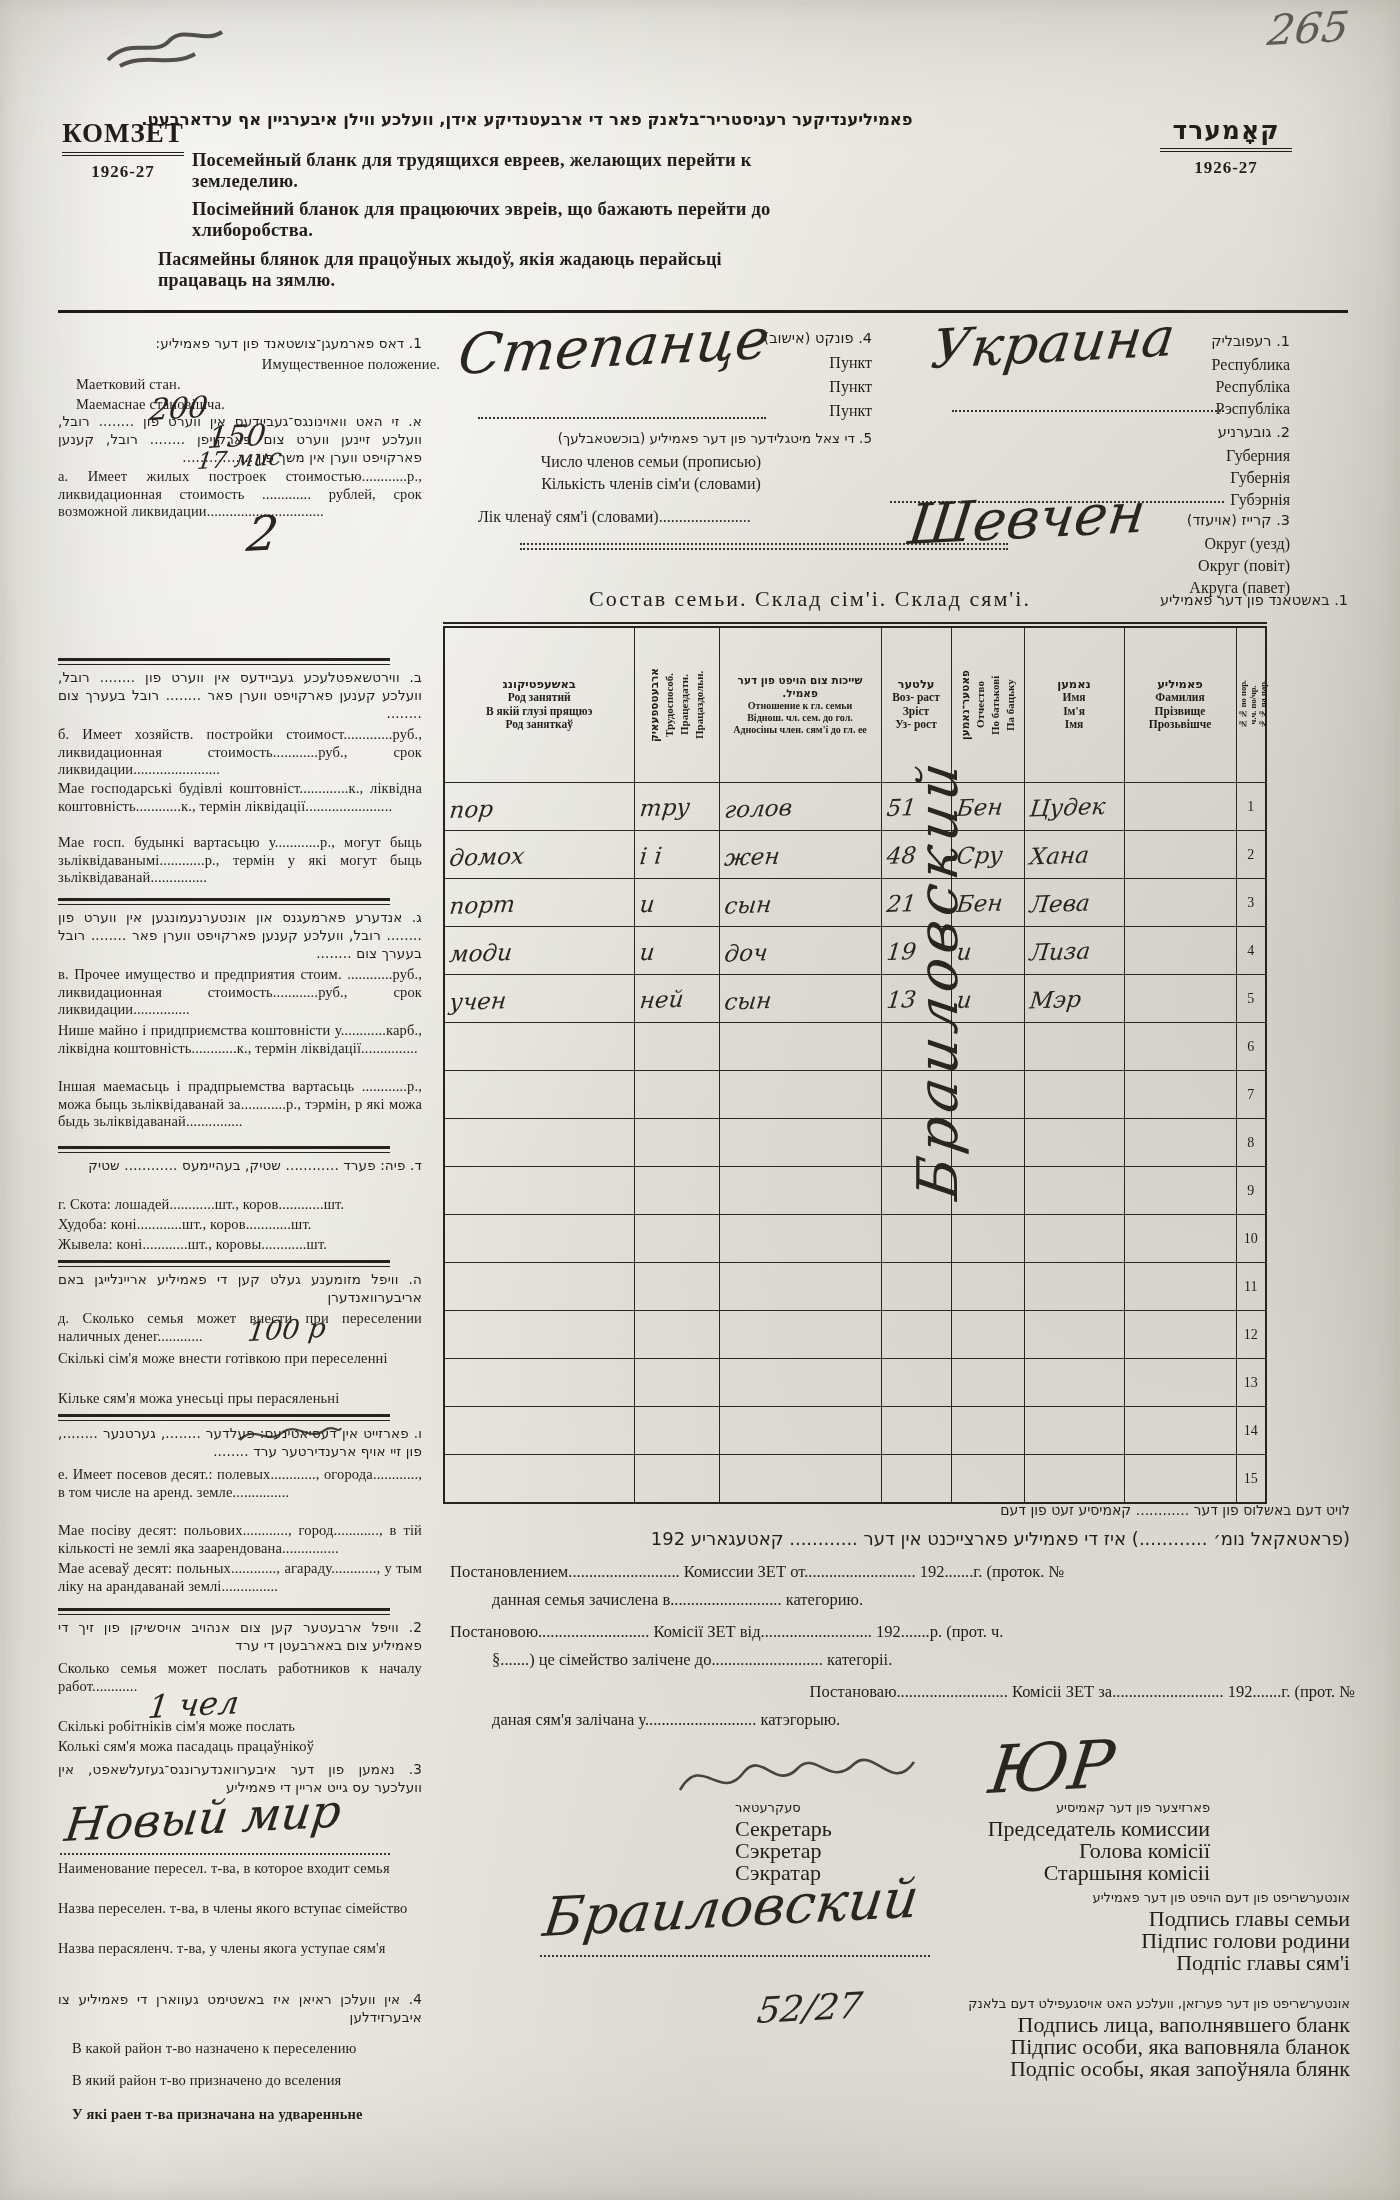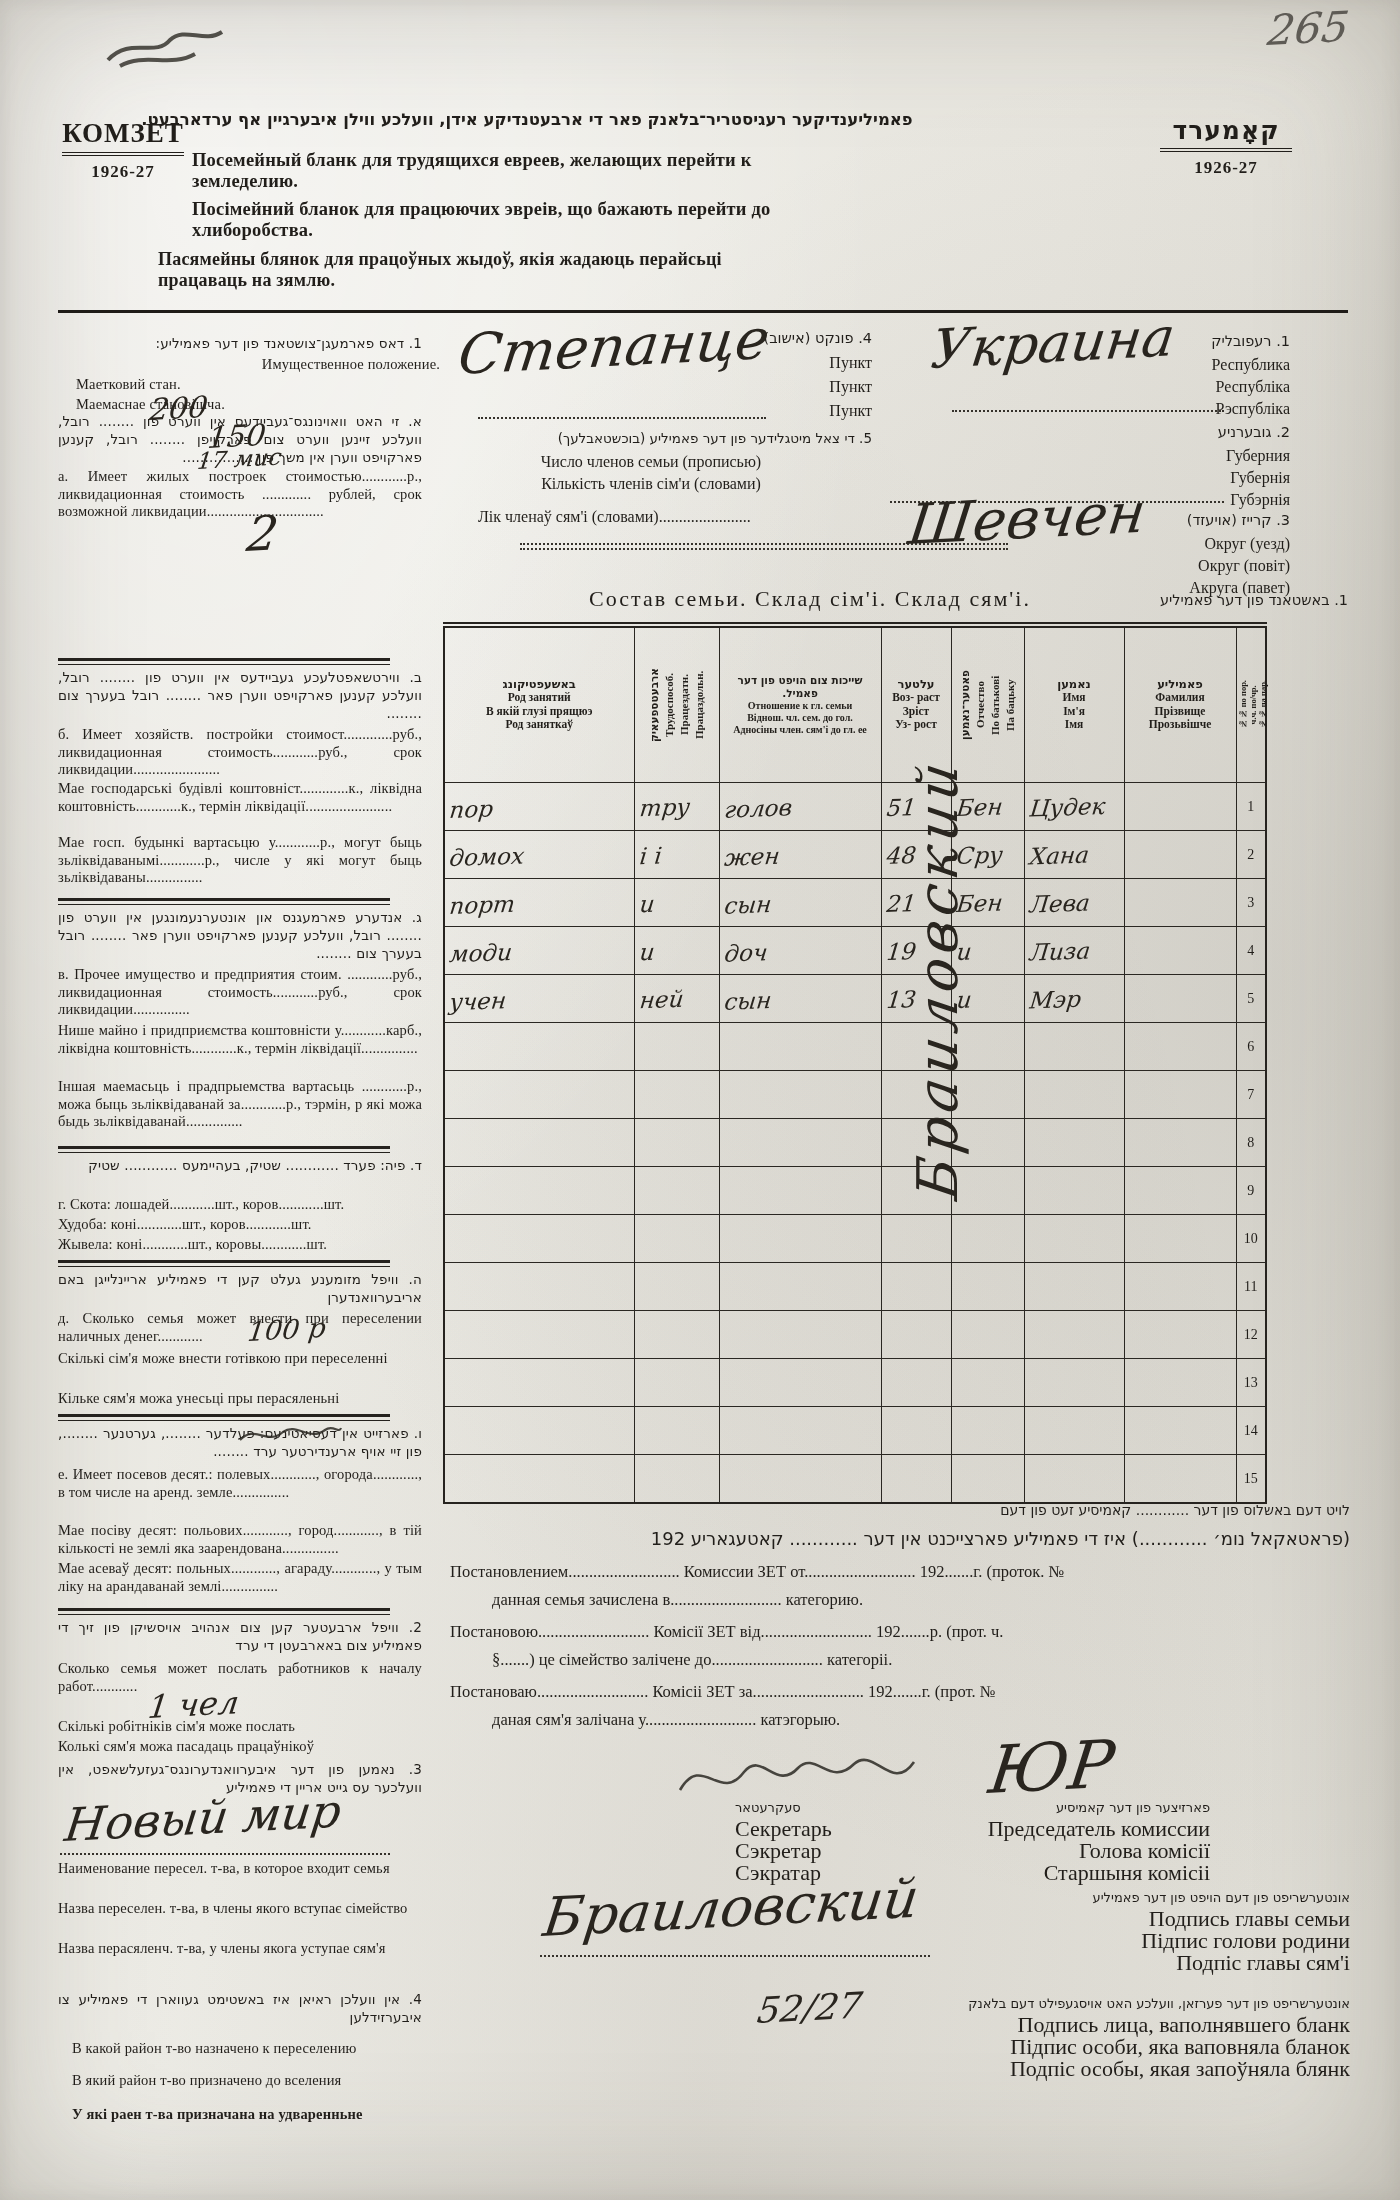--- a/index.html
+++ b/index.html
@@ -86,21 +86,21 @@
   <div class="abs hw" style="left:148px;top:392px;font-size:30px;">200</div>
   <div class="abs hw" style="left:206px;top:420px;font-size:30px;">150</div>
   <div class="abs hw" style="left:196px;top:448px;font-size:23px;">17 мис</div>
   <div class="abs hw" style="left:244px;top:506px;font-size:48px;">2</div>
 
   <div class="abs sep" style="top:658px;left:58px;width:332px;"></div>
 
   <div class="abs lc yi" style="top:668px;">ב. ווירטשאפטלעכע געביידעס אין ווערט פון ........ רובל, וועלכע קענען פארקויפט ווערן פאר ........ רובל בעערך צום ........</div>
   <div class="abs lc ru" style="top:726px;">б. Имеет хозяйств. постройки стоимост.............руб., ликвидационная стоимость............руб., срок ликвидации.......................</div>
   <div class="abs lc ua" style="top:780px;">Мае господарські будівлі коштовніст.............к., ліквідна коштовність............к., термін ліквідації.......................</div>
-  <div class="abs lc by" style="top:834px;">Мае госп. будынкі вартасьцю у............р., могут быць зьліквідаванымі............р., числе у які могут быць зьліквідаваны...............</div>
+  <div class="abs lc by" style="top:834px;">Мае госп. будынкі вартасьцю у............р., могут быць зьліквідаванымі............р., термін у які могут быць зьліквідаванай...............</div>
 
   <div class="abs sep" style="top:898px;left:58px;width:332px;"></div>
 
   <div class="abs lc yi" style="top:908px;">ג. אנדערע פארמעגנס און אונטערנעמונגען אין ווערט פון ........ רובל, וועלכע קענען פארקויפט ווערן פאר ........ רובל בעערך צום ........</div>
   <div class="abs lc ru" style="top:966px;">в. Прочее имущество и предприятия стоим. ............руб., ликвидационная стоимость............руб., срок ликвидации...............</div>
   <div class="abs lc ua" style="top:1022px;">Нише майно і придприємства коштовністи у............карб., ліквідна коштовність............к., термін ліквідації...............</div>
   <div class="abs lc by" style="top:1078px;">Іншая маемасьць і прадпрыемства вартасьць ............р., можа быць зьліквідаванай за............р., тэрмін, р які можа быдь зьліквідаванай...............</div>
 
   <div class="abs sep" style="top:1146px;left:58px;width:332px;"></div>
 
@@ -468,21 +468,21 @@
   <div class="abs" style="left:1140px;top:880px;width:100px;height:580px;display:flex;align-items:center;justify-content:center;">
     <span class="hw" style="transform:rotate(-90deg) skewX(-8deg);font-size:56px;letter-spacing:5px;">Браиловский</span>
   </div>
 
   <div class="abs yi rt" style="left:700px;top:1502px;width:650px;font-size:14px;">לויט דעם באשלוס פון דער ............ קאמיסיע זעט פון דעם</div>
   <div class="abs yi rt" style="left:430px;top:1528px;width:920px;font-size:18px;">(פראטאקאל נומ׳ ............) איז די פאמיליע פארצייכנט אין דער ............ קאטעגאריע 192</div>
   <div class="abs ru" style="left:450px;top:1562px;width:905px;font-size:16.5px;">Постановлением........................... Комиссии ЗЕТ от........................... 192.......г. (проток. №</div>
   <div class="abs ru" style="left:492px;top:1590px;width:860px;font-size:16.5px;">данная семья зачислена в........................... категорию.</div>
   <div class="abs ua" style="left:450px;top:1622px;width:905px;font-size:16.5px;">Постановою........................... Комісії ЗЕТ від........................... 192.......р. (прот. ч.</div>
   <div class="abs ua" style="left:492px;top:1650px;width:860px;font-size:16.5px;">§.......) це сімейство залічене до........................... категоріі.</div>
-  <div class="abs by" style="left:450px;top:1682px;width:905px;font-size:16.5px;">Постановаю........................... Комісіі ЗЕТ за........................... 192.......г. (прот. №</div>
+  <div class="abs by" style="left:450px;top:1682px;width:905px;font-size:16.5px;text-align:right;">Постановаю........................... Комісіі ЗЕТ за........................... 192.......г. (прот. №</div>
   <div class="abs by" style="left:492px;top:1710px;width:860px;font-size:16.5px;">даная сям'я залічана у........................... катэгорыю.</div>
 
   <svg class="scribble" style="left:672px;top:1742px;" width="250" height="70">
     <path d="M8,48 C30,10 48,62 72,30 C90,8 104,50 126,26 C144,8 158,46 182,22 C202,4 220,52 242,20" stroke="#2c2923" stroke-width="2.6" fill="none" opacity=".85"></path>
   </svg>
   <div class="abs sigstack" style="left:735px;top:1798px;width:170px;">
     <div class="yi" style="text-align:left;">סעקרעטאר</div>
     <div class="ru">Секретарь</div>
     <div class="ua">Сэкретар</div>
     <div class="by">Сэкратар</div>

